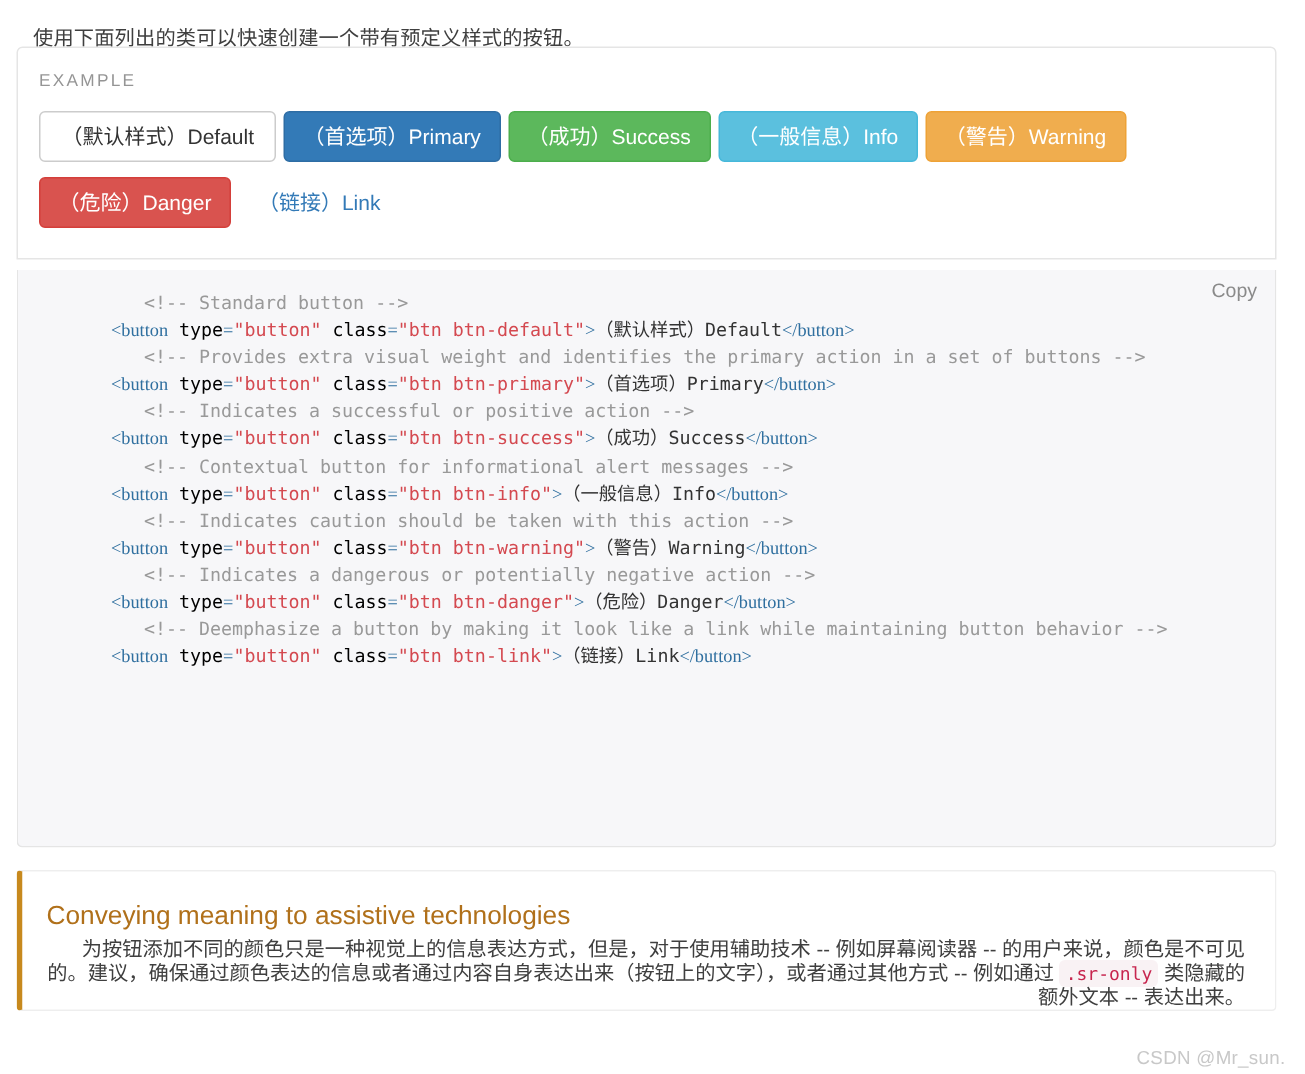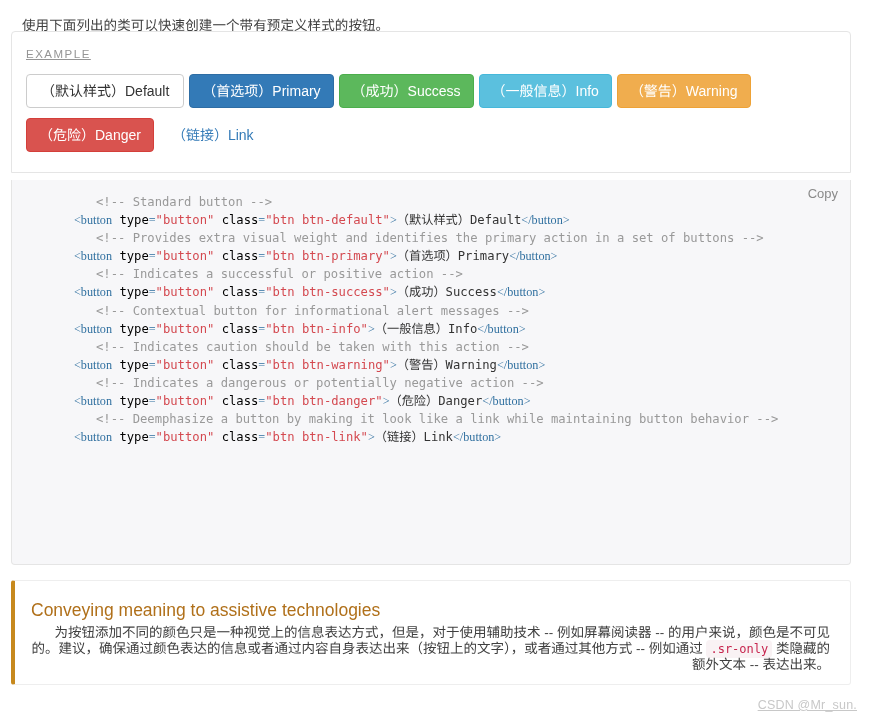--- a/index.html
+++ b/index.html
@@ -38,21 +38,20 @@
     border-radius: 4px 4px 0 0;
     background: #ffffff;
     box-sizing: border-box;
   }
   .example-label {
     color: #959595;
     font-size: 11.5px;
     letter-spacing: 1.5px;
     padding: 16px 0 0 14px;
     font-weight: 400;
-    text-decoration: underline;
   }
   .btn-row {
     padding: 14px 14px 10px 14px;
     display: flex;
     flex-wrap: wrap;
     align-items: flex-start;
   }
   .btn {
     display: inline-block;
     font-size: 14px;
@@ -124,21 +123,21 @@
   .c-attr    { color: #000000; }
   .c-string  { color: #d44950; }
   .c-text    { color: #333333; }
 
   
   .callout {
     position: absolute;
     left: 11px;
     top: 580px;
     width: 840px;
-    height: 105px;
+    height: 94px;
     box-sizing: border-box;
     background: #ffffff;
     border: 1px solid #eeeeee;
     border-left-width: 4px;
     border-left-color: #c7891d;
     border-radius: 3px;
     padding: 18px 20px 18px 16px;
   }
   .callout-title {
     margin: 0 0 4px 0;
@@ -167,21 +166,20 @@
 
   
   .watermark {
     position: absolute;
     right: 13px;
     bottom: 4px;
     font-size: 12.5px;
     color: #c8c8c8;
     font-family: "Liberation Sans", sans-serif;
     letter-spacing: 0.2px;
-    text-decoration: underline;
   }
 </style>
 </head>
 <body>
 
 <p class="intro">使用下面列出的类可以快速创建一个带有预定义样式的按钮。</p>
 
 <div class="example-panel">
   <div class="example-label">EXAMPLE</div>
   <div class="btn-row">

